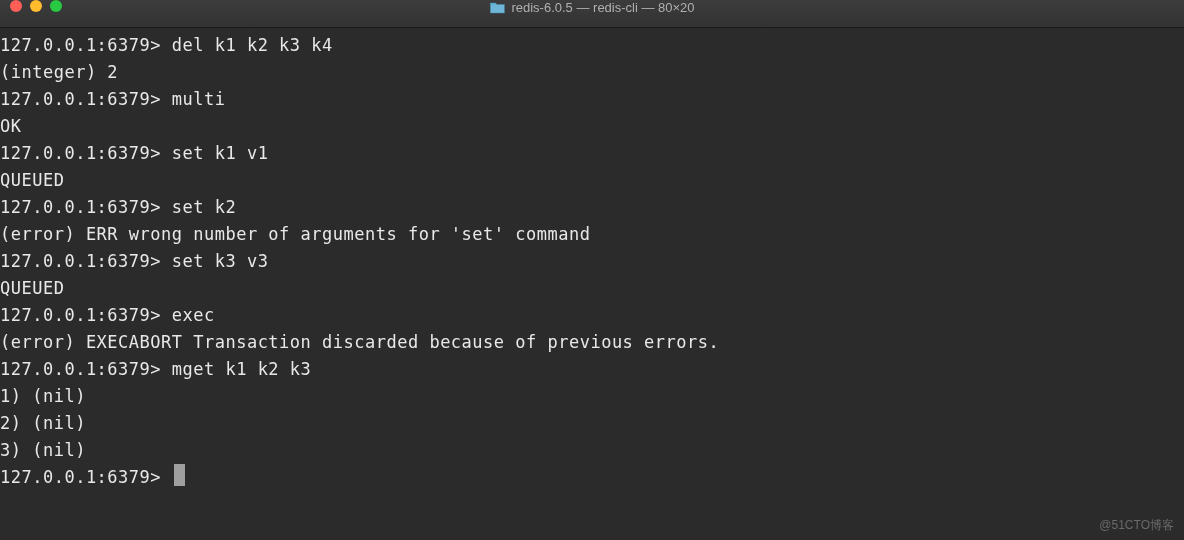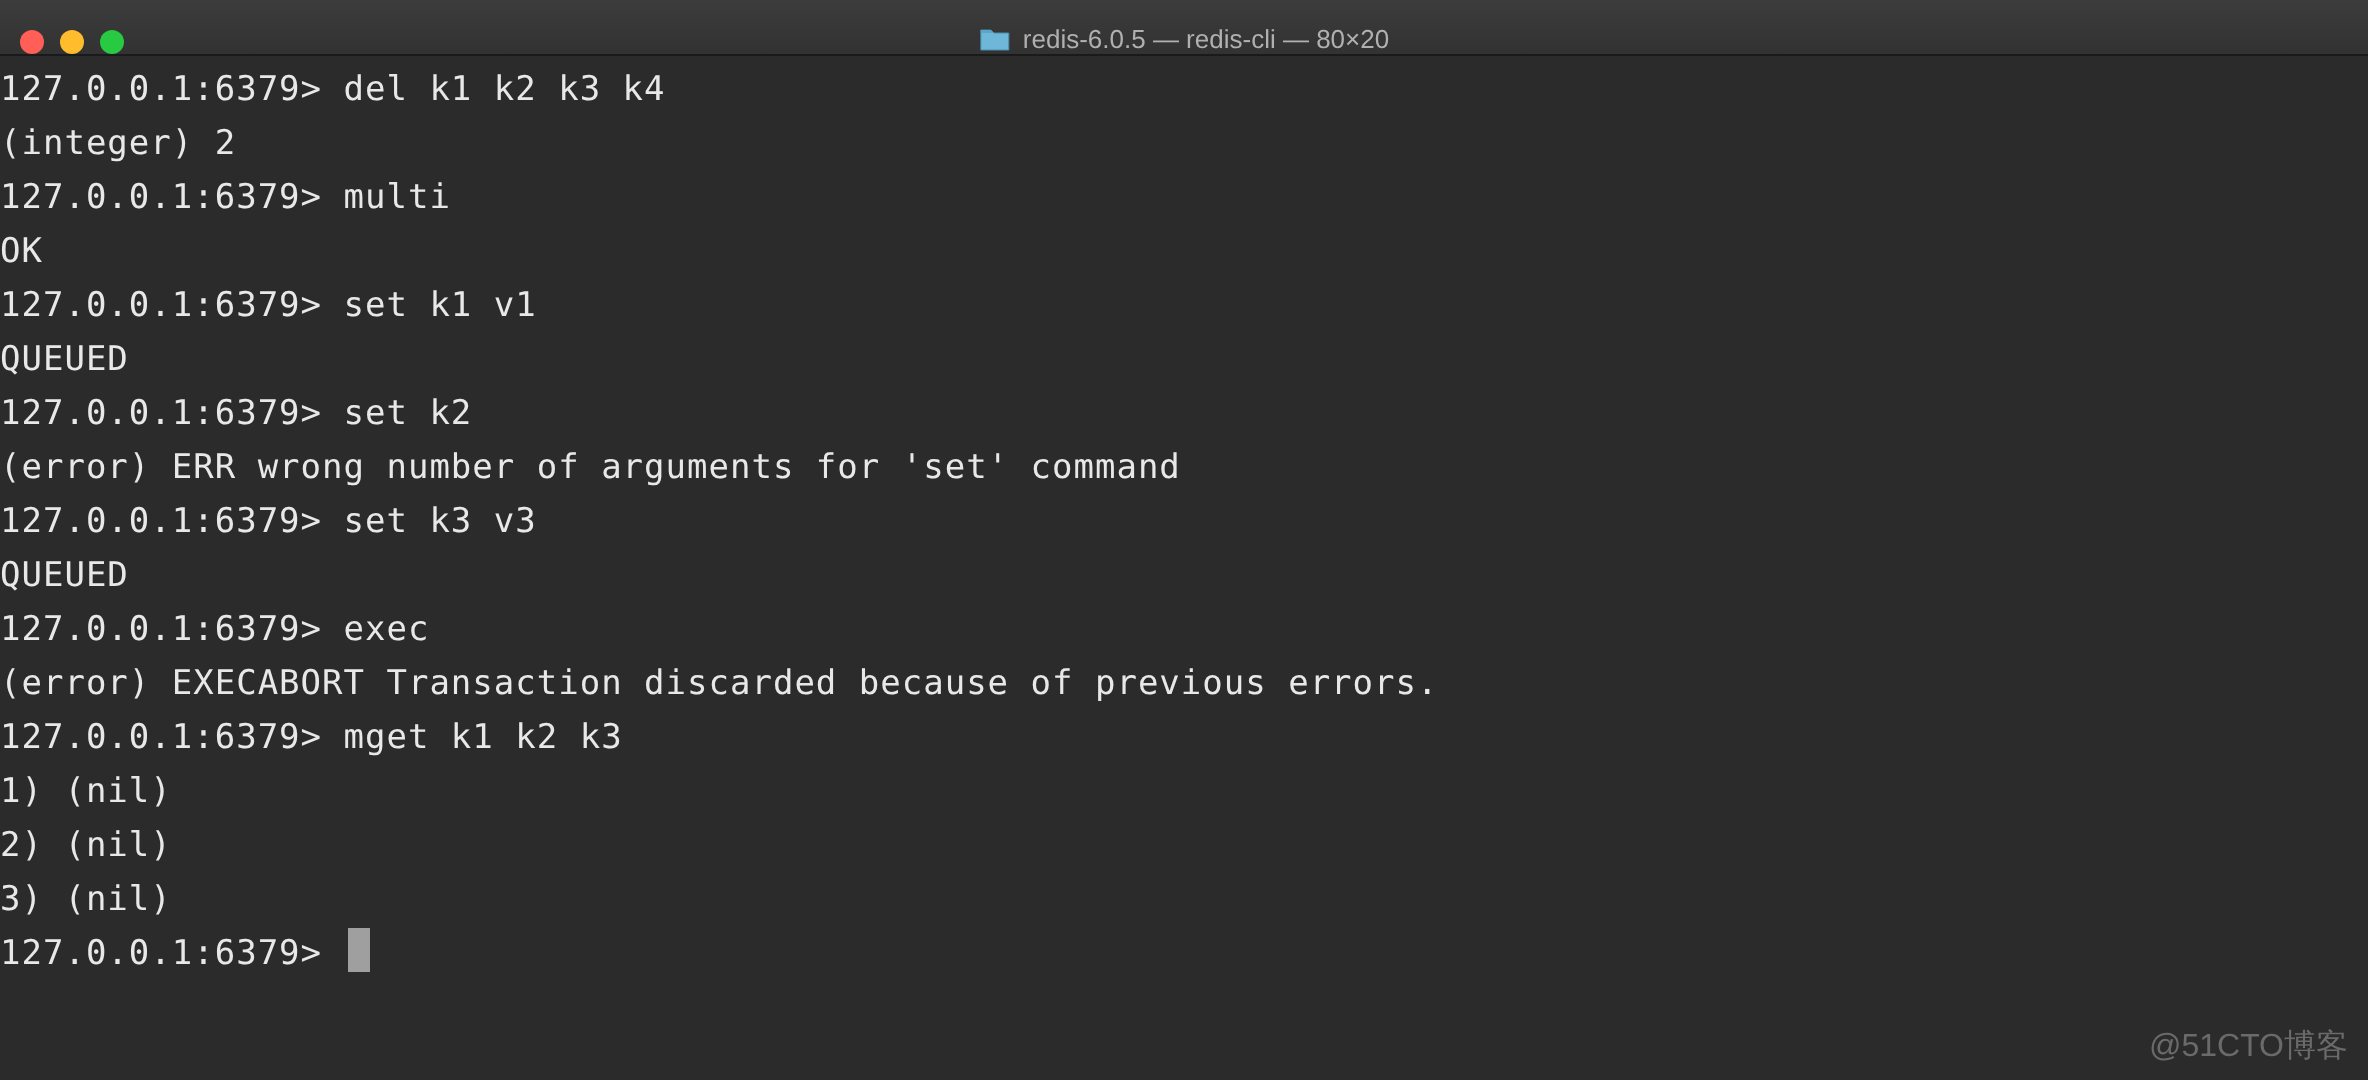--- a/index.html
+++ b/index.html
@@ -11,21 +11,21 @@
       width: 1184px;
       height: 540px;
       background: #2b2b2b;
       font-family: 'Menlo', 'Monaco', 'Consolas', monospace;
       overflow: hidden;
     }
     .titlebar {
       height: 28px;
       background: linear-gradient(to bottom, #3c3c3c, #323232);
       display: flex;
-      align-items: flex-end;
+      align-items: flex-start;
       padding: 0 10px;
       position: relative;
       border-bottom: 1px solid #1a1a1a;
     }
     .traffic-lights {
       display: flex;
       gap: 8px;
       align-items: center;
     }
     .light {
@@ -70,21 +70,21 @@
       background: #9f9f9f;
       vertical-align: text-bottom;
       margin-left: 2px;
       margin-bottom: 1px;
     }
     .watermark {
       position: absolute;
       bottom: 6px;
       right: 10px;
       color: #6a6a6a;
-      font-size: 16px;
+      font-size: 12px;
       font-family: -apple-system, BlinkMacSystemFont, sans-serif;
     }
   </style>
 </head>
 <body>
 
 <div class="titlebar">
   <div class="traffic-lights">
     <div class="light close"></div>
     <div class="light minimize"></div>

